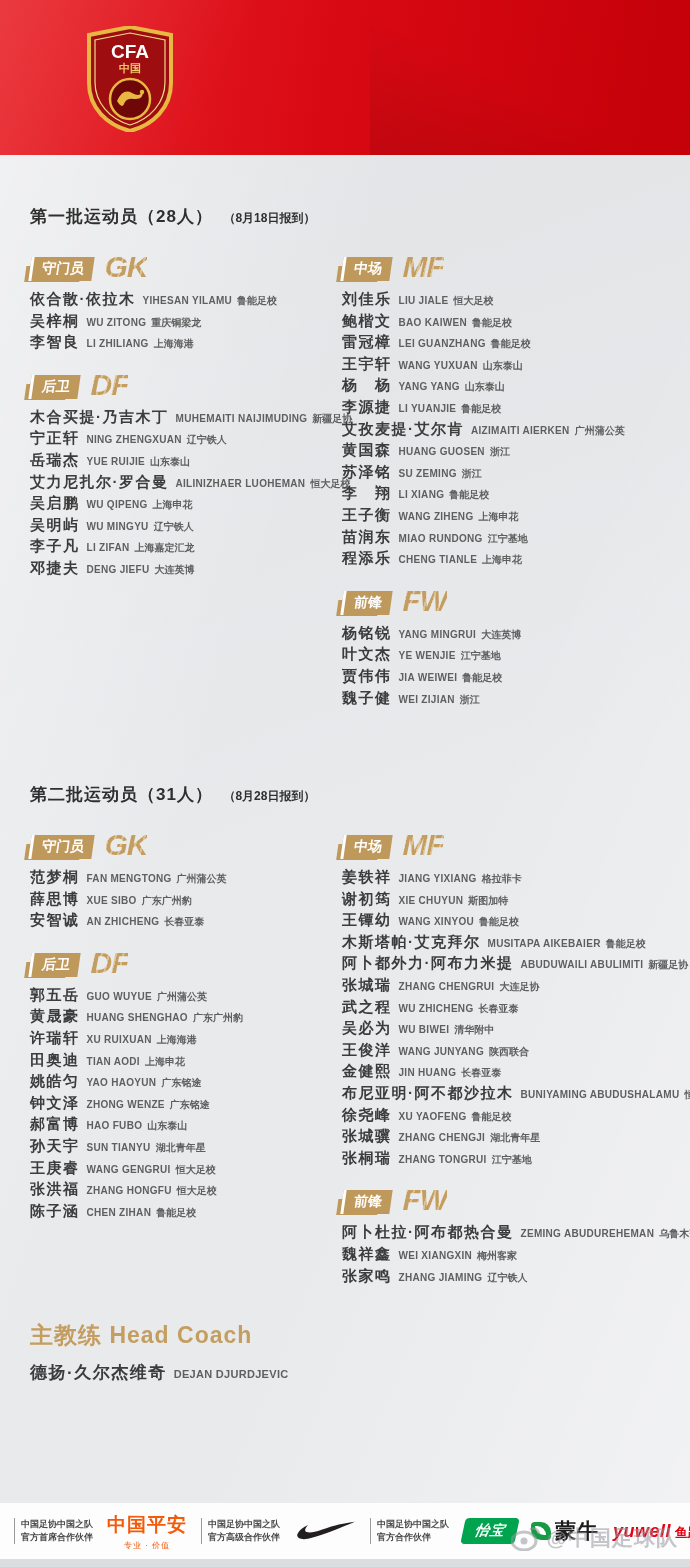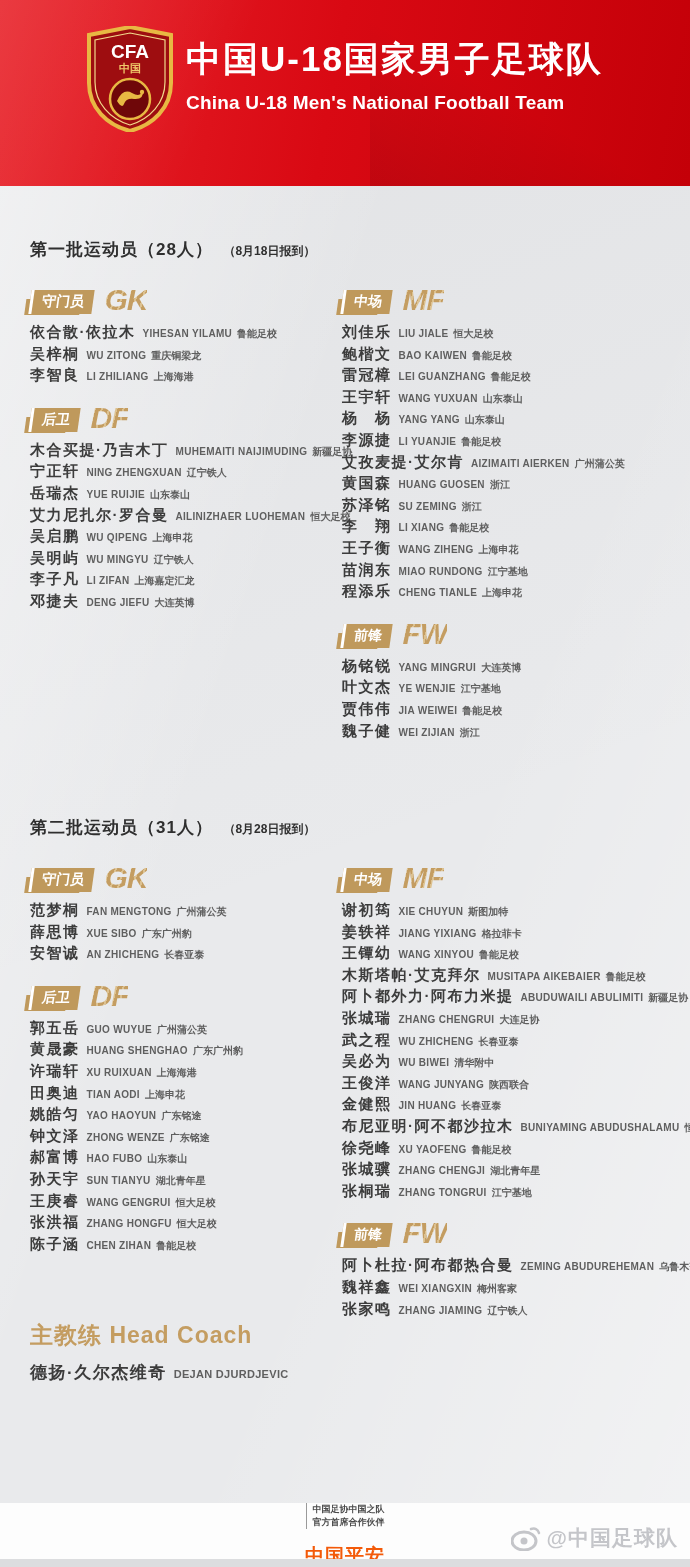--- a/index.html
+++ b/index.html
@@ -5,35 +5,35 @@
   html,body{margin:0;padding:0;}
   body{font-family:"Liberation Sans","DejaVu Sans",sans-serif;background:#cfd0d3;}
   .poster{position:relative;width:690px;height:1567px;margin:0 auto;overflow:hidden;
     background-color:#e9eaec;
     background-image:
       linear-gradient(108deg, rgba(255,255,255,.55) 0%, rgba(255,255,255,0) 38%),
       linear-gradient(292deg, rgba(255,255,255,.40) 0%, rgba(255,255,255,0) 40%),
       linear-gradient(160deg, rgba(120,122,128,.06) 8%, rgba(0,0,0,0) 55%);
   }
   
-  .header{position:absolute;top:0;left:0;width:690px;height:186px;
+  .header{position:absolute;top:0;left:0;width:690px;height:155px;
     background:linear-gradient(100deg,#e8242b 0%,#d90913 48%,#c40008 100%);}
   .header::before{content:"";position:absolute;left:0;top:0;width:100%;height:100%;
     background:linear-gradient(115deg, rgba(255,255,255,.10) 0%, rgba(255,255,255,0) 34%);}
   .header::after{content:"";position:absolute;right:0;bottom:0;width:320px;height:100%;
     background:linear-gradient(to top right, rgba(0,0,0,.10) 0%, rgba(0,0,0,0) 45%);}
   .crest{position:absolute;left:84px;top:26px;width:92px;height:106px;z-index:2;}
   .htitles{position:absolute;left:186px;top:36px;z-index:2;color:#fff;white-space:nowrap;}
   .htitle-cn{font-size:35px;font-weight:800;letter-spacing:2px;}
   .htitle-en{font-size:19px;font-weight:700;margin-top:9px;letter-spacing:.2px;}
   
   .batch{position:absolute;left:30px;right:18px;}
   #batch1{top:205px;}
   #batch2{top:783px;}
-  .batch-title-row{white-space:nowrap;margin-top:33px;}
+  .batch-title-row{white-space:nowrap;}
   .batch-title{font-size:17px;font-weight:800;color:#2f2f2f;letter-spacing:1px;}
   .date-note{font-size:12px;font-weight:800;color:#2f2f2f;margin-left:6px;}
   .cols{display:flex;margin-top:24px;align-items:flex-start;}
   .col-left{width:312px;flex:none;}
   .col-right{flex:1;min-width:0;}
   .group + .group{margin-top:15px;}
   .badge-row{height:30px;margin-bottom:8px;white-space:nowrap;}
   .badge-cn{display:inline-block;background:#bf995c;color:#fff;font-size:14px;font-weight:800;
     padding:3px 9px;transform:skew(-8deg);border-left:3px solid #fff;position:relative;top:-4px;
     box-shadow:-8px 5px 0 -4px #bf995c;}
@@ -44,21 +44,21 @@
   .player-row{display:flex;align-items:baseline;height:21.6px;white-space:nowrap;}
   .p-name{font-size:15px;font-weight:700;color:#3c3c3c;letter-spacing:1.5px;}
   .p-pinyin{font-size:10px;color:#5f5f5f;font-weight:700;margin-left:7px;letter-spacing:.3px;}
   .p-club{font-size:10px;color:#5f5f5f;font-weight:700;margin-left:5px;}
   
   .coach{position:absolute;left:30px;top:1320px;white-space:nowrap;}
   .coach-title{font-size:23px;font-weight:800;color:#c49d61;letter-spacing:1px;}
   .coach-row{margin-top:10px;}
   
   .footer{position:absolute;left:0;bottom:8px;width:690px;height:56px;background:#fdfdfd;
-    display:flex;align-items:center;padding:0 14px;box-sizing:border-box;gap:14px;flex-direction:column;}
+    display:flex;align-items:center;padding:12px 14px;box-sizing:border-box;gap:14px;}
   .sp-label{border-left:1px solid #9a9a9a;padding-left:6px;font-size:9px;line-height:1.45;
     color:#4a4a4a;font-weight:700;white-space:nowrap;flex:none;}
   .pingan{flex:none;text-align:center;}
   .pingan-main{color:#f35a09;font-size:19px;font-weight:800;letter-spacing:1px;}
   .pingan-sub{color:#f35a09;font-size:8px;margin-top:2px;letter-spacing:1px;}
   .nike{flex:none;width:62px;height:22px;}
   .yibao{flex:none;background:#00a44f;color:#fff;font-size:14px;font-weight:800;font-style:italic;
     padding:4px 12px;border-radius:4px;transform:skew(-12deg);letter-spacing:1px;}
   .mengniu{flex:none;display:flex;align-items:center;gap:4px;}
   .mengniu-icon{width:20px;height:18px;background:#169b44;border-radius:4px 10px 4px 10px;position:relative;}
@@ -83,24 +83,20 @@
   <div class="header">
     <svg class="crest" viewBox="0 0 92 106">
       <path d="M46 1 L87 9 V57 C87 82 69 99 46 105 C23 99 5 82 5 57 V9 Z" fill="#9e0d10" stroke="#e8b843" stroke-width="4"></path>
       <path d="M46 7 L81 14 V56 C81 77 66 93 46 99 C26 93 11 77 11 56 V14 Z" fill="none" stroke="#f2d98b" stroke-width="1.2"></path>
       <text x="46" y="32" text-anchor="middle" font-size="19" font-weight="bold" fill="#ffffff" font-family="Liberation Sans, sans-serif">CFA</text>
       <text x="46" y="46" text-anchor="middle" font-size="11" font-weight="bold" fill="#f0c96a" font-family="Liberation Sans, sans-serif">中国</text>
       <circle cx="46" cy="73" r="20" fill="#6f0709" stroke="#e8b843" stroke-width="2.5"></circle>
       <path d="M33 75 q6 -13 15 -8 q9 5 11 -3 q1 10 -9 9 q-8 -1 -10 5 q-2 5 -7 -3 Z" fill="#e8b843"></path>
       <circle cx="58" cy="66" r="2.2" fill="#e8b843"></circle>
     </svg>
-    <div class="htitles">
-      <div class="htitle-cn">中国U-18国家男子足球队</div>
-      <div class="htitle-en">China U-18 Men's National Football Team</div>
-    </div>
   </div>
 
   <div class="batch" id="batch1">
     <div class="batch-title-row">
       <span class="batch-title">第一批运动员（28人）</span>
       <span class="date-note">（8月18日报到）</span>
     </div>
     <div class="cols">
       <div class="col-left">
         <div class="group">
@@ -376,28 +372,28 @@
         </div>
       </div>
       <div class="col-right">
         <div class="group">
           <div class="badge-row">
             <span class="badge-cn">中场</span>
             <span class="badge-en">MF</span>
           </div>
           <div class="players">
               <div class="player-row">
+                <span class="p-name">姜轶祥</span>
+                <span class="p-pinyin">JIANG YIXIANG</span>
+                <span class="p-club">格拉菲卡</span>
+              </div>
+              <div class="player-row">
                 <span class="p-name">谢初筠</span>
                 <span class="p-pinyin">XIE CHUYUN</span>
                 <span class="p-club">斯图加特</span>
-              </div>
-              <div class="player-row">
-                <span class="p-name">姜轶祥</span>
-                <span class="p-pinyin">JIANG YIXIANG</span>
-                <span class="p-club">格拉菲卡</span>
               </div>
               <div class="player-row">
                 <span class="p-name">王镡幼</span>
                 <span class="p-pinyin">WANG XINYOU</span>
                 <span class="p-club">鲁能足校</span>
               </div>
               <div class="player-row">
                 <span class="p-name">木斯塔帕·艾克拜尔</span>
                 <span class="p-pinyin">MUSITAPA AIKEBAIER</span>
                 <span class="p-club">鲁能足校</span>

